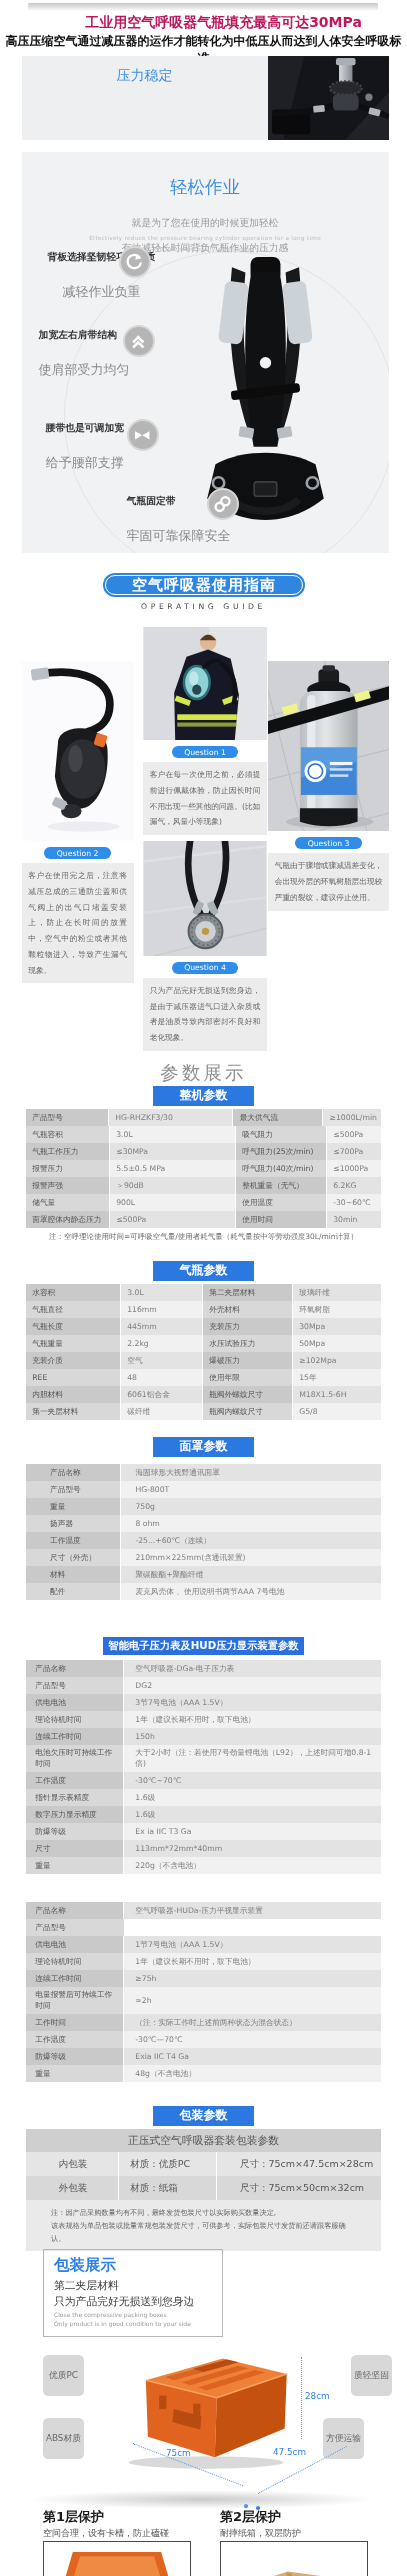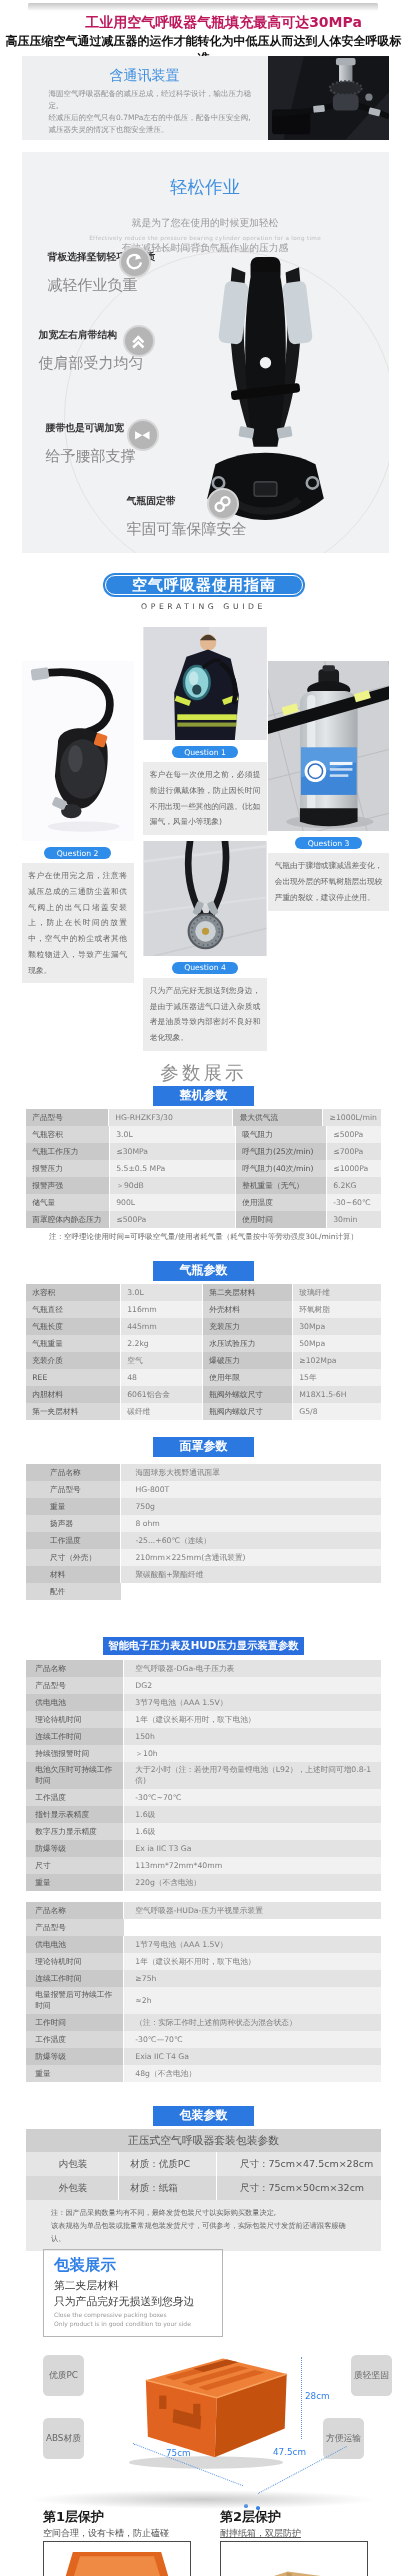--- a/index.html
+++ b/index.html
@@ -18,21 +18,21 @@
   .s1body{left:27px;top:32px;width:211px;font-size:7.5px;color:#8f8f8f;line-height:12px;}
   .s1photo{left:268px;top:56px;width:121px;height:84px;}
   
   .s2box{left:21.6px;top:152px;width:367px;height:401px;background:#f1f2f4;overflow:hidden;}
   .ring{position:absolute;left:42px;top:99px;width:330px;height:330px;border:0.5px solid #e3e3e3;border-radius:50%;}
   .s2title{position:absolute;left:0;top:23px;width:367px;font-size:17.5px;font-weight:500;text-align:center;}
   .s2sub{position:absolute;width:367px;font-size:9.8px;color:#9b9b9b;text-align:center;}
   .s2en{position:absolute;width:367px;font-size:5.7px;color:#bdbdbd;text-align:center;letter-spacing:0.3px;}
   .feat{position:absolute;}
   .ft1{font-size:9.8px;font-weight:600;color:#333;}
-  .ft2{font-size:15px;color:#8a8a8a;margin-top:12px;}
+  .ft2{font-size:13px;color:#8a8a8a;margin-top:19px;text-align:center;}
   .ficon{position:absolute;width:32px;height:32px;border-radius:50%;background:#b5b5b5;border:2.6px solid #d6d6d6;box-sizing:border-box;display:flex;align-items:center;justify-content:center;}
   
   .pill{left:103px;top:573px;width:202px;height:24px;background:#2f86e0;border-radius:13.4px;display:flex;align-items:center;justify-content:center;}
   .pill::after{content:"";position:absolute;inset:2.1px;border:1px solid #fff;border-radius:10.8px;}
   .pill span{font-size:15px;font-weight:700;color:#fff;letter-spacing:1px;}
   .opguide{left:0;top:602px;width:407px;font-size:7.7px;letter-spacing:3.6px;color:#4a4a4a;}
   
   .qacol{position:absolute;}
   .qbadge{display:block;width:max-content;margin:4.1px auto 4.1px;background:#2f8ce9;color:#fff;font-size:7.7px;padding:1.5px 12.4px;border-radius:7.7px;}
   .qbox{background:#ececec;color:#666;font-size:7.7px;line-height:15.7px;padding:5.2px 6.7px;text-align:justify;}
@@ -85,26 +85,21 @@
 </head>
 <body>
 
 <div id="page">
 
   <div class="abs top-strip"></div>
   <div class="abs ctr title1">工业用空气呼吸器气瓶填充最高可达30MPa</div>
   <div class="abs ctr title2">高压压缩空气通过减压器的运作才能转化为中低压从而达到人体安全呼吸标准</div>
 
   <div class="abs s1box">
-    <div class="abs ctr s1title blue">含通讯装置</div>
-    <div class="abs s1body">
-      <div>海固空气呼吸器配备的减压总成，经过科学设计，输出压力稳定,</div>
-      <div>经减压后的空气只有0.7MPa左右的中低压，配备中压安全阀,</div>
-      <div>减压器失灵的情况下也能安全泄压。</div>
-    </div>
+    <div class="abs ctr s1title blue">压力稳定</div>
   </div>
   <div class="abs s1photo">
     <svg width="121" height="84" viewBox="0 0 235 163">
       <defs>
           <linearGradient id="met" x1="0" y1="0" x2="1" y2="0">
             <stop offset="0" stop-color="#d6dade"></stop>
             <stop offset="1" stop-color="#84898f"></stop>
           </linearGradient>
         </defs>
       <rect width="235" height="163" fill="#141519"></rect>
@@ -435,20 +430,21 @@
       <div class="trow">
       <div class="cell lab">尺寸（外壳）</div>
       <div class="cell val">210mm×225mm(含通讯装置)</div>
     </div>
       <div class="trow">
       <div class="cell lab">材料</div>
       <div class="cell val">聚碳酸酯+聚酯纤维</div>
     </div>
       <div class="trow">
       <div class="cell lab">配件</div>
+      <div class="cell val">麦克风壳体 、使用说明书两节AAA 7号电池</div>
     </div>
     </div>
 
   <div class="abs hudbar">智能电子压力表及HUD压力显示装置参数</div>
   <div class="abs tbl" id="tbl-gauge" style="top:1660px;">
 
   <div class="trow">
       <div class="cell lab">产品名称</div>
       <div class="cell val">空气呼吸器-DGa-电子压力表</div>
     </div>
@@ -460,24 +456,20 @@
       <div class="cell lab">供电电池</div>
       <div class="cell val">3节7号电池（AAA 1.5V）</div>
     </div>
       <div class="trow">
       <div class="cell lab">理论待机时间</div>
       <div class="cell val">1年（建议长期不用时，取下电池）</div>
     </div>
       <div class="trow">
       <div class="cell lab">连续工作时间</div>
       <div class="cell val">150h</div>
-    </div>
-      <div class="trow">
-      <div class="cell lab">持续强报警时间</div>
-      <div class="cell val">＞10h</div>
     </div>
       <div class="trow">
       <div class="cell lab">电池欠压时可持续工作时间</div>
       <div class="cell val">大于2小时（注：若使用7号劲量锂电池（L92），上述时间可增0.8-1倍)</div>
     </div>
       <div class="trow">
       <div class="cell lab">工作温度</div>
       <div class="cell val">-30℃~70℃</div>
     </div>
       <div class="trow">
@@ -625,21 +617,21 @@
       <rect x="42" y="90" width="176" height="66" rx="6" fill="#1c1d20"></rect>
       <rect x="56" y="100" width="104" height="30" rx="15" fill="url(#cylg2)"></rect>
       <rect x="86" y="100" width="26" height="30" fill="#3d86d8"></rect>
       <circle cx="186" cy="124" r="19" fill="#26282d" stroke="#43464c" stroke-width="3"></circle>
       <circle cx="62" cy="142" r="9" fill="#c8cdd1" stroke="#555" stroke-width="2"></circle>
       <path d="M64 132 Q96 150 128 138" stroke="#222327" stroke-width="5" fill="none"></path>
       <ellipse cx="130" cy="176" rx="100" ry="6" fill="#ececec"></ellipse>
     </svg>
   </div>
   <div class="abs prtitle" style="left: 220px; top: 2508px;">第2层保护</div>
-  <div class="abs prsub" style="left: 220px; top: 2527px; text-decoration: underline;">耐摔纸箱，双层防护</div>
+  <div class="abs prsub" style="left: 220px; top: 2527px;">耐摔纸箱，双层防护</div>
   <div class="abs prbox" style="left: 220px; top: 2541px;">
     <svg width="134" height="95" viewBox="0 0 260 185">
       <ellipse cx="145" cy="176" rx="95" ry="6" fill="#ececec"></ellipse>
       <polygon points="56,64 176,80 174,182 58,162" fill="#c89a5f"></polygon>
       <polygon points="176,80 236,60 234,152 174,182" fill="#b1824a"></polygon>
       <polygon points="56,64 118,44 236,60 176,80" fill="#d6ac72"></polygon>
       <polygon points="115,46 125,47 131,82 121,81" fill="#c2955c"></polygon>
       <circle cx="118" cy="96" r="10" stroke="#8a6436" fill="none" stroke-width="2"></circle>
       <g fill="#8a6436" transform="rotate(6 120 120)">
         <rect x="84" y="112" width="74" height="5"></rect>

